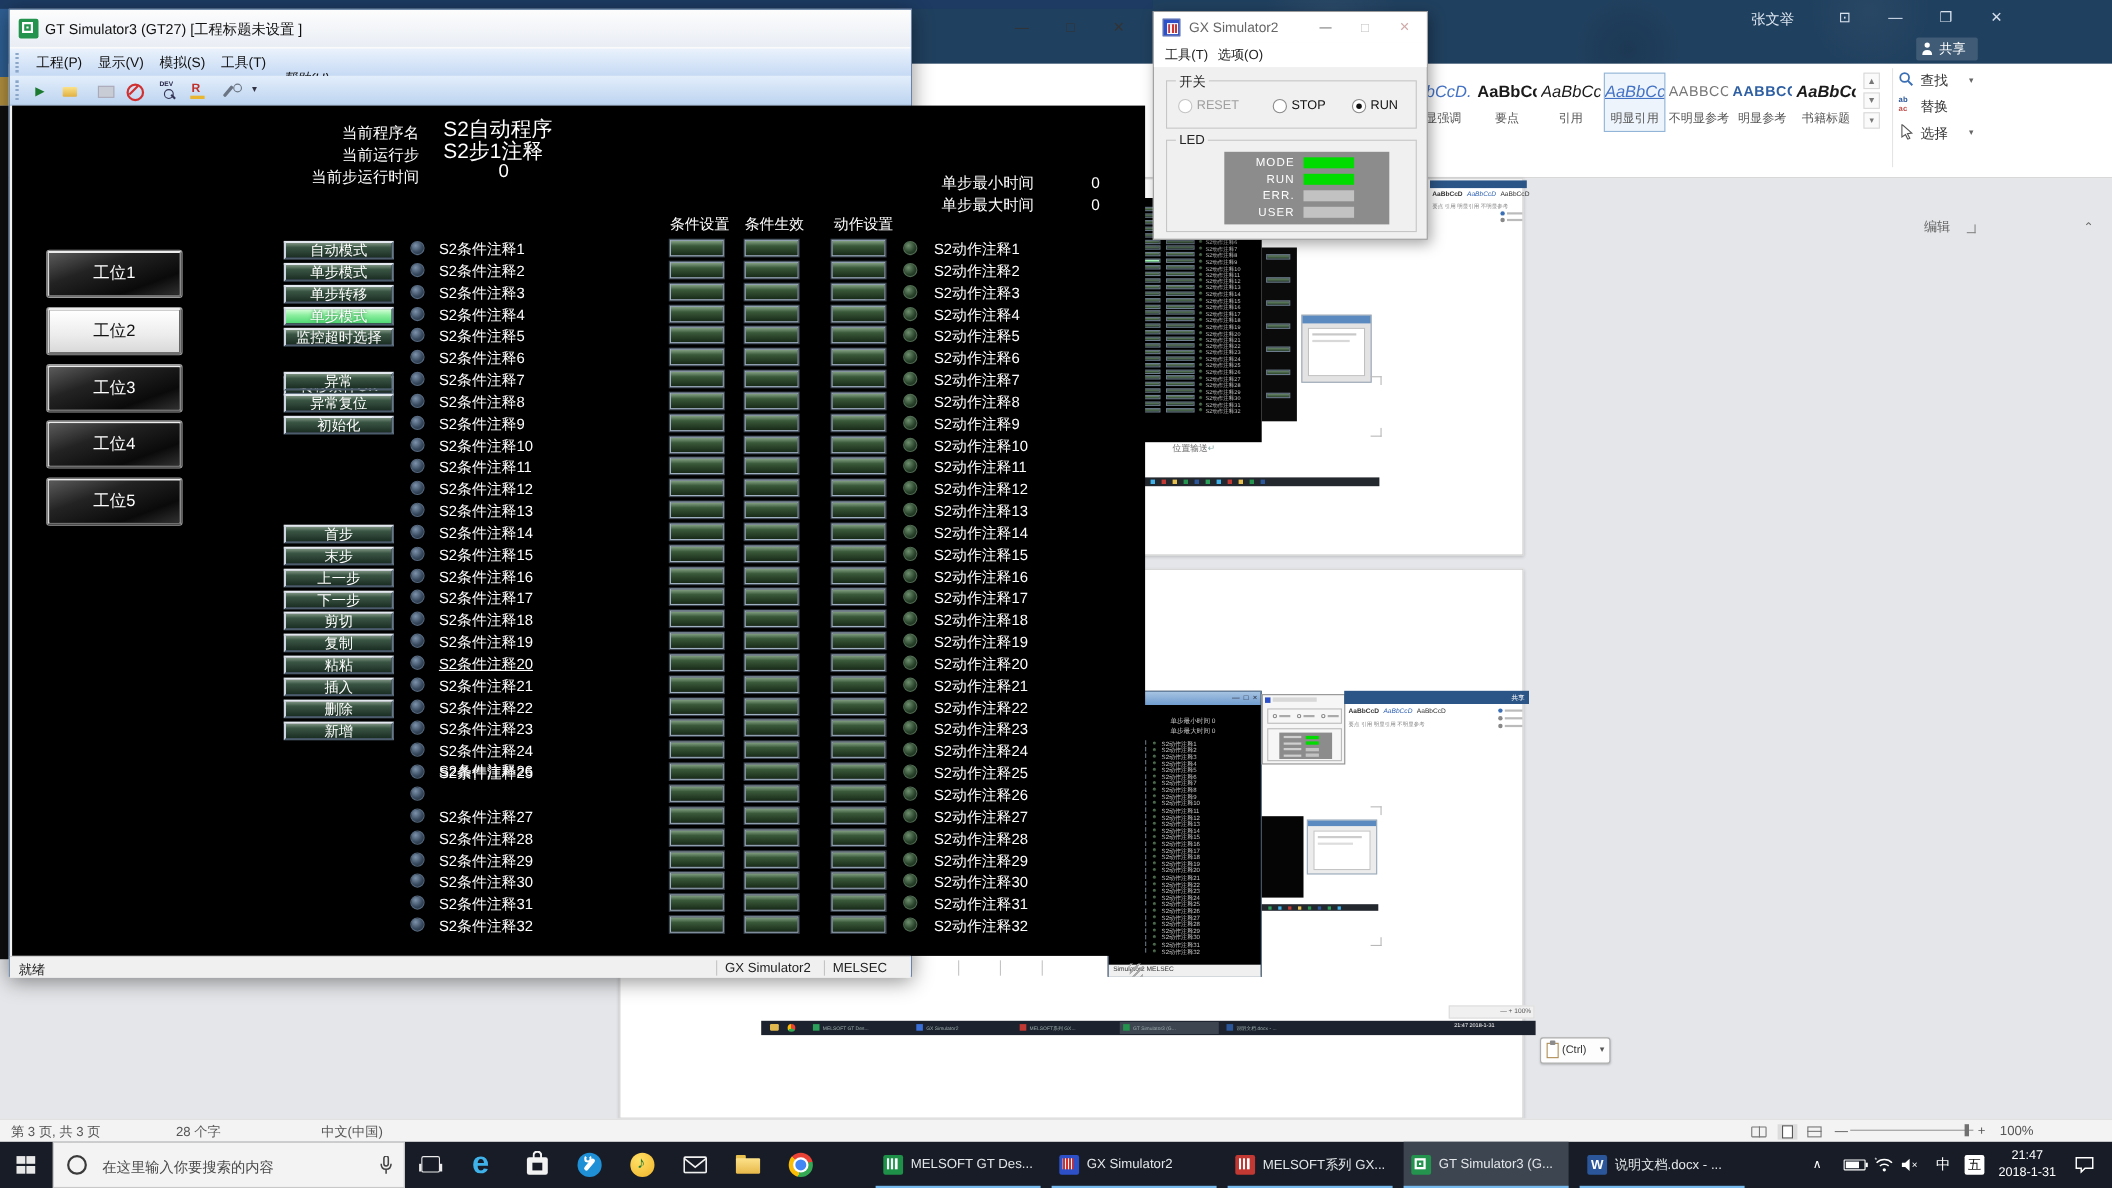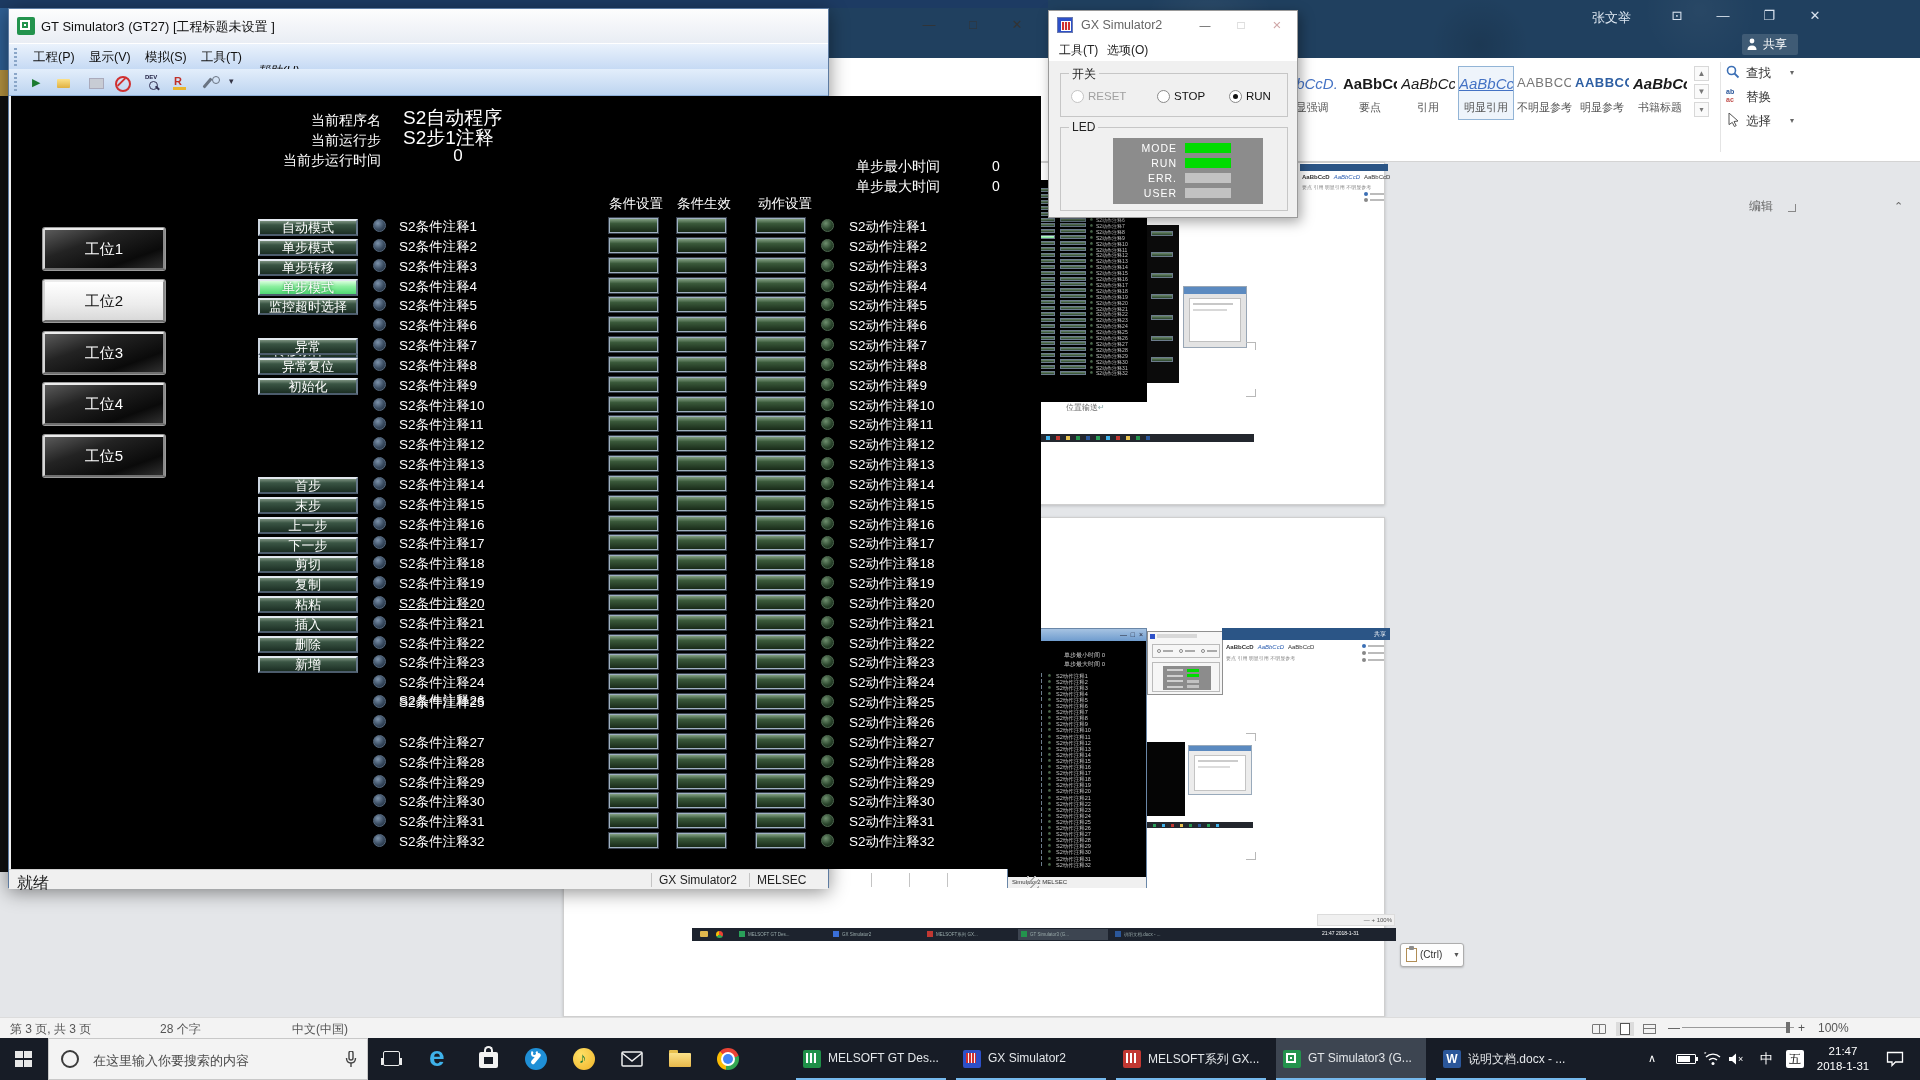--- a/index.html
+++ b/index.html
@@ -125,21 +125,21 @@
         background:radial-gradient(circle at 35% 30%,#6f8f6f,#2c472e 55%,#101c12);}
   .stbtn{width:122px;height:42px;border:2px solid;border-color:#ececec #8a8a8a #6f6f6f #d6d6d6;border-radius:2px;
          background:linear-gradient(160deg,#5a5a5a 0%,#232323 35%,#0a0a0a 75%,#303030 100%);
          box-shadow:0 0 0 1px #9a9a9a;color:#fff;font-size:15px;text-align:center;line-height:38px;}
   .stbtn.sel{background:linear-gradient(#ffffff,#ececec 60%,#d9d9d9);color:#111;}
   .mbtn{width:100px;height:17px;border:2px solid;border-color:#e2e8ee #67788a #4c5c6c #cdd6e0;
         background:linear-gradient(#7b917f,#3a5544 30%,#1b2e23);color:#fff;font-size:13px;
         text-align:center;line-height:13px;white-space:nowrap;overflow:hidden;}
   .mbtn.lit{background:linear-gradient(#d9ffdd,#8cef9f 42%,#4ed873);text-shadow:0 0 3px #1a7a33;}
   #gt-statusbar{left:0;top:860px;right:0;height:20px;background:#f0f0f0;border-top:1px solid #d0d0d0;}
-  #gt-ready{left:8px;top:3px;font-size:16px;color:#222;}
+  #gt-ready{left:8px;top:3px;font-size:12px;color:#222;}
   .gtcell{top:3px;font-size:12px;color:#222;}
   .gtsep{top:3px;width:1px;height:14px;background:#c4c4c4;}
   #gt-grip{left:1018px;top:6px;width:12px;height:12px;
            background:repeating-linear-gradient(135deg,#aaa 0 2px,transparent 2px 5px);}
 
   
   #gx-win{left:1048px;top:10px;width:250px;height:208px;background:#f0f0f0;border:1px solid #9a9a9a;
           box-shadow:3px 4px 12px rgba(0,0,0,.35);z-index:30;}
   #gx-titlebar{left:0;top:0;right:0;height:28px;background:#fff;}
   #gx-icon{left:8px;top:6px;width:16px;height:16px;background:#2d50c8;border:1px solid #6a7ab0;}

